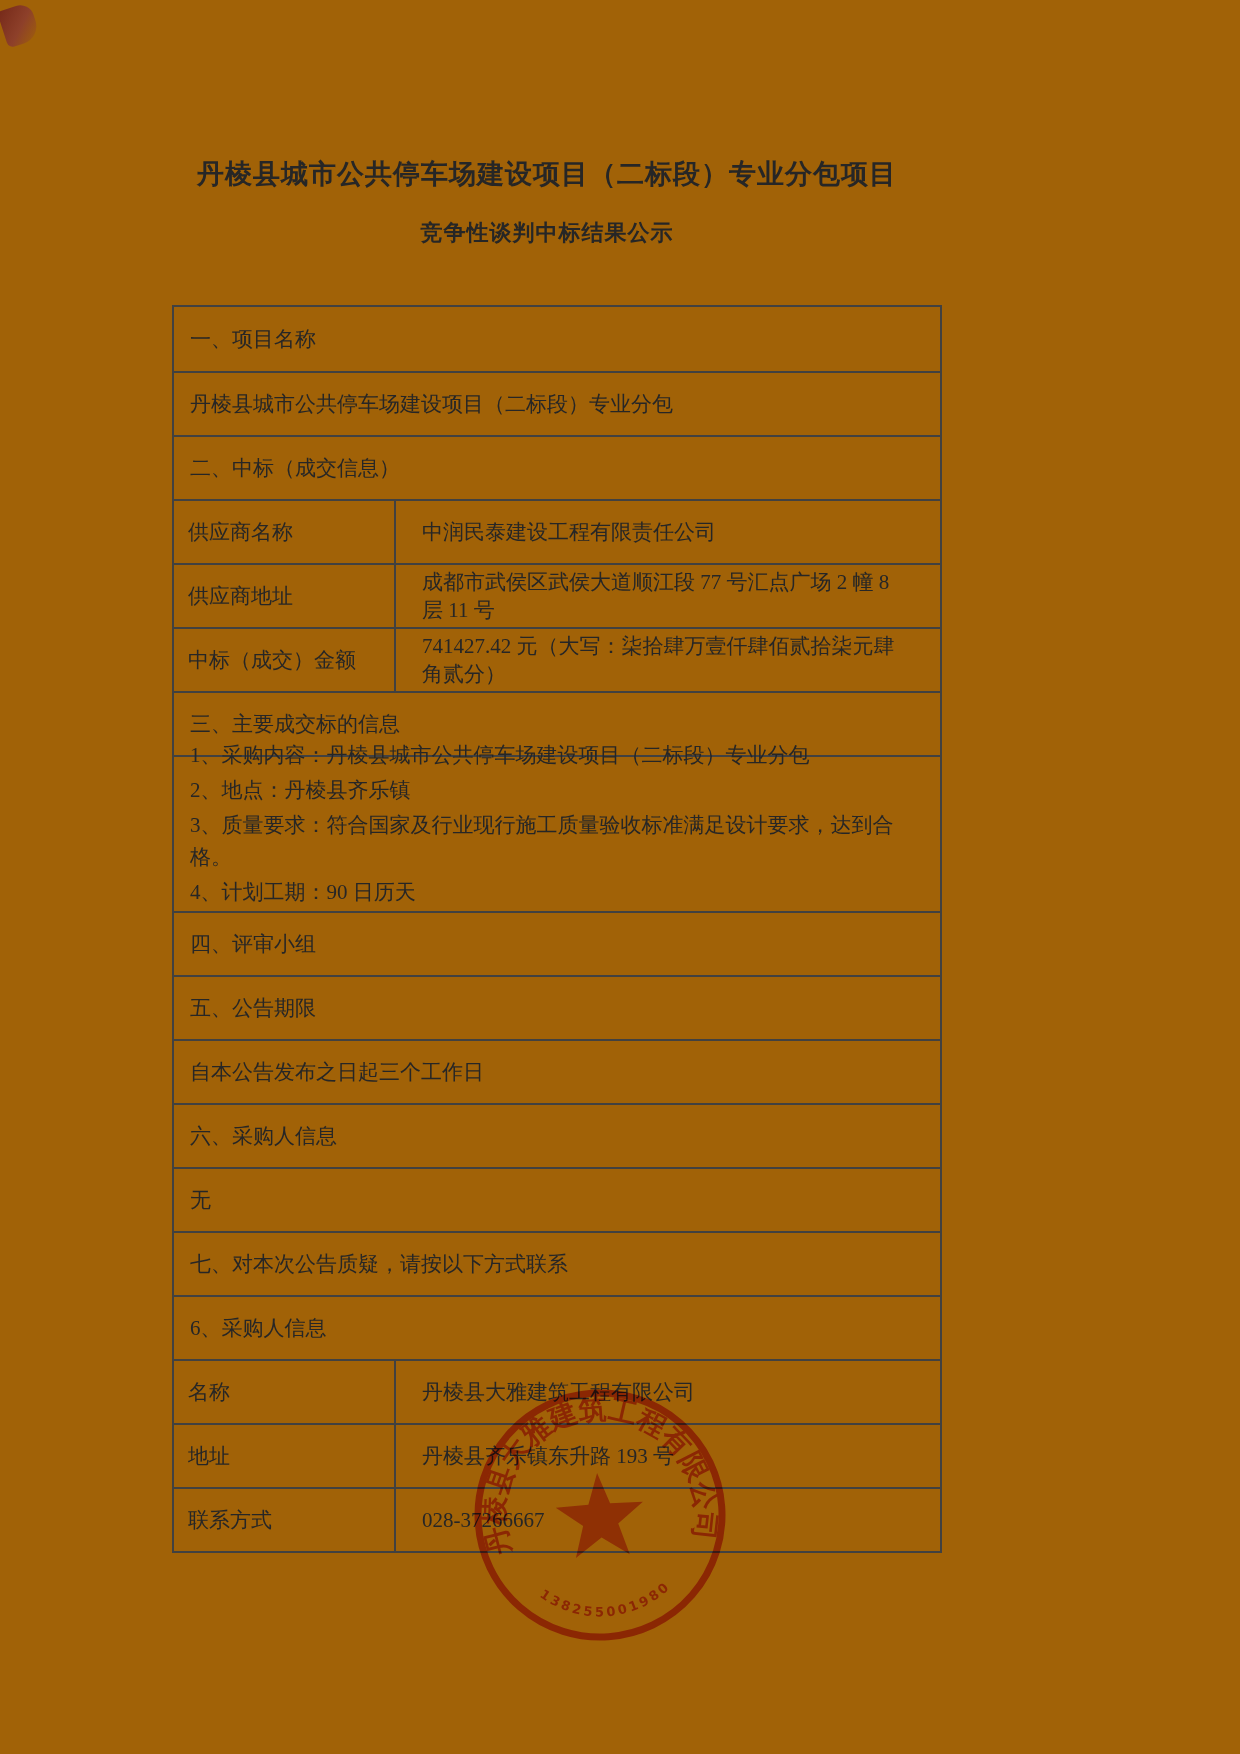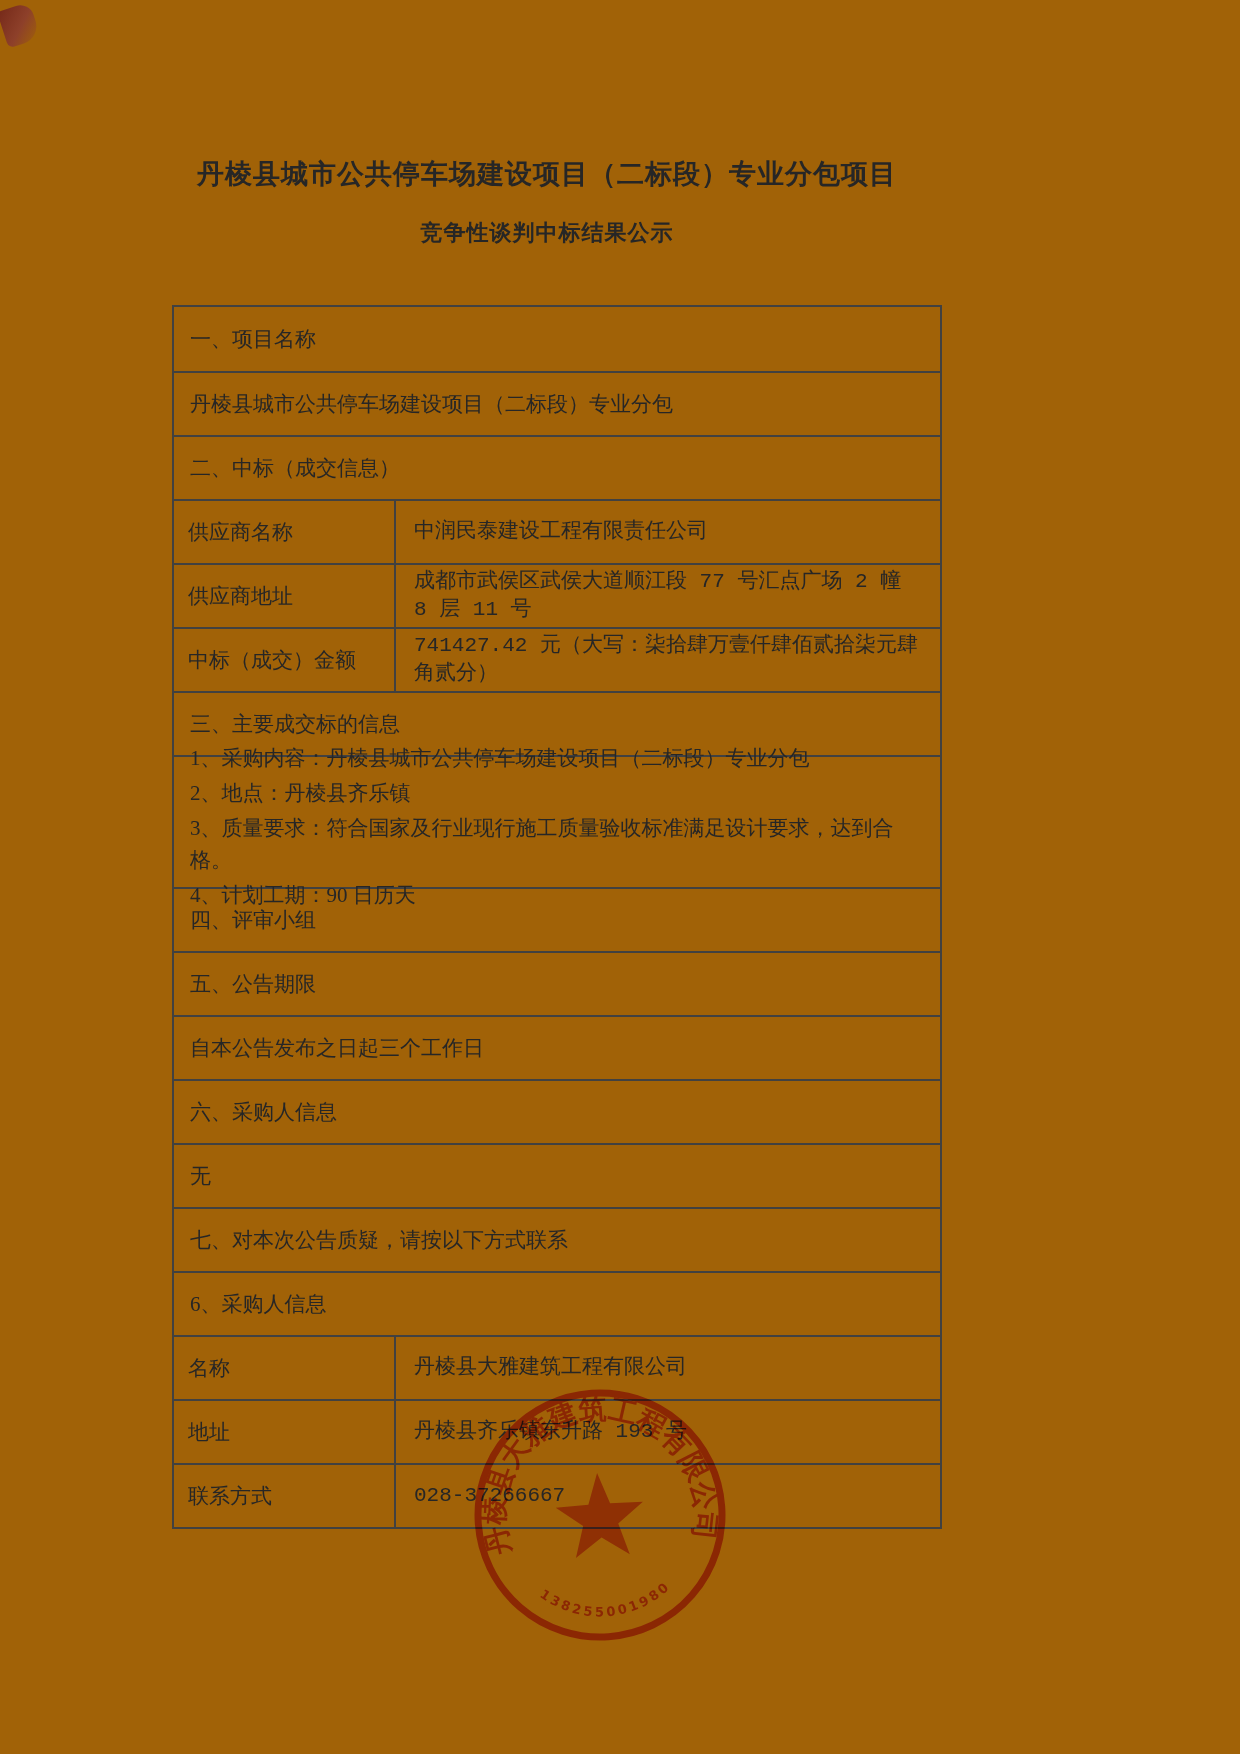--- a/index.html
+++ b/index.html
@@ -32,31 +32,31 @@
   }
   .row {
     box-sizing:border-box;
     border-top:2px solid #414141;
     display:flex; align-items:center;
     font-size:21px; line-height:1.35;
   }
   .row:first-child { border-top:none; }
   .single { height:64px; }
   .two-col { height:64px; }
-  .big { height:132px; align-items:center; }
+  .big { height:156px; align-items:flex-end; }
   .pad { padding:0 16px;font-family:Liberation Serif, serif; }
   .big .pad { padding:9px 16px 0 16px; }
   .big .line { margin:3px 0; line-height:32px; }
   .cell-label {
     flex:0 0 222px; align-self:stretch;
     display:flex; align-items:center;
     padding:4px 14px; box-sizing:border-box;
     border-right:2px solid #414141;
   }
-  .cell-value { flex:1; padding:0 18px;font-family:Liberation Mono, monospace; }
+  .cell-value { flex:1; padding:0 26px; }
 
   .stamp {
     position:absolute; left:470px; top:1385px;
     width:260px; height:260px;
     mix-blend-mode:multiply;
     opacity:.88;
     transform:rotate(-4deg);
   }
   .stamp text { font-family:"Liberation Serif","DejaVu Serif",serif; font-weight:bold; }
 </style>

